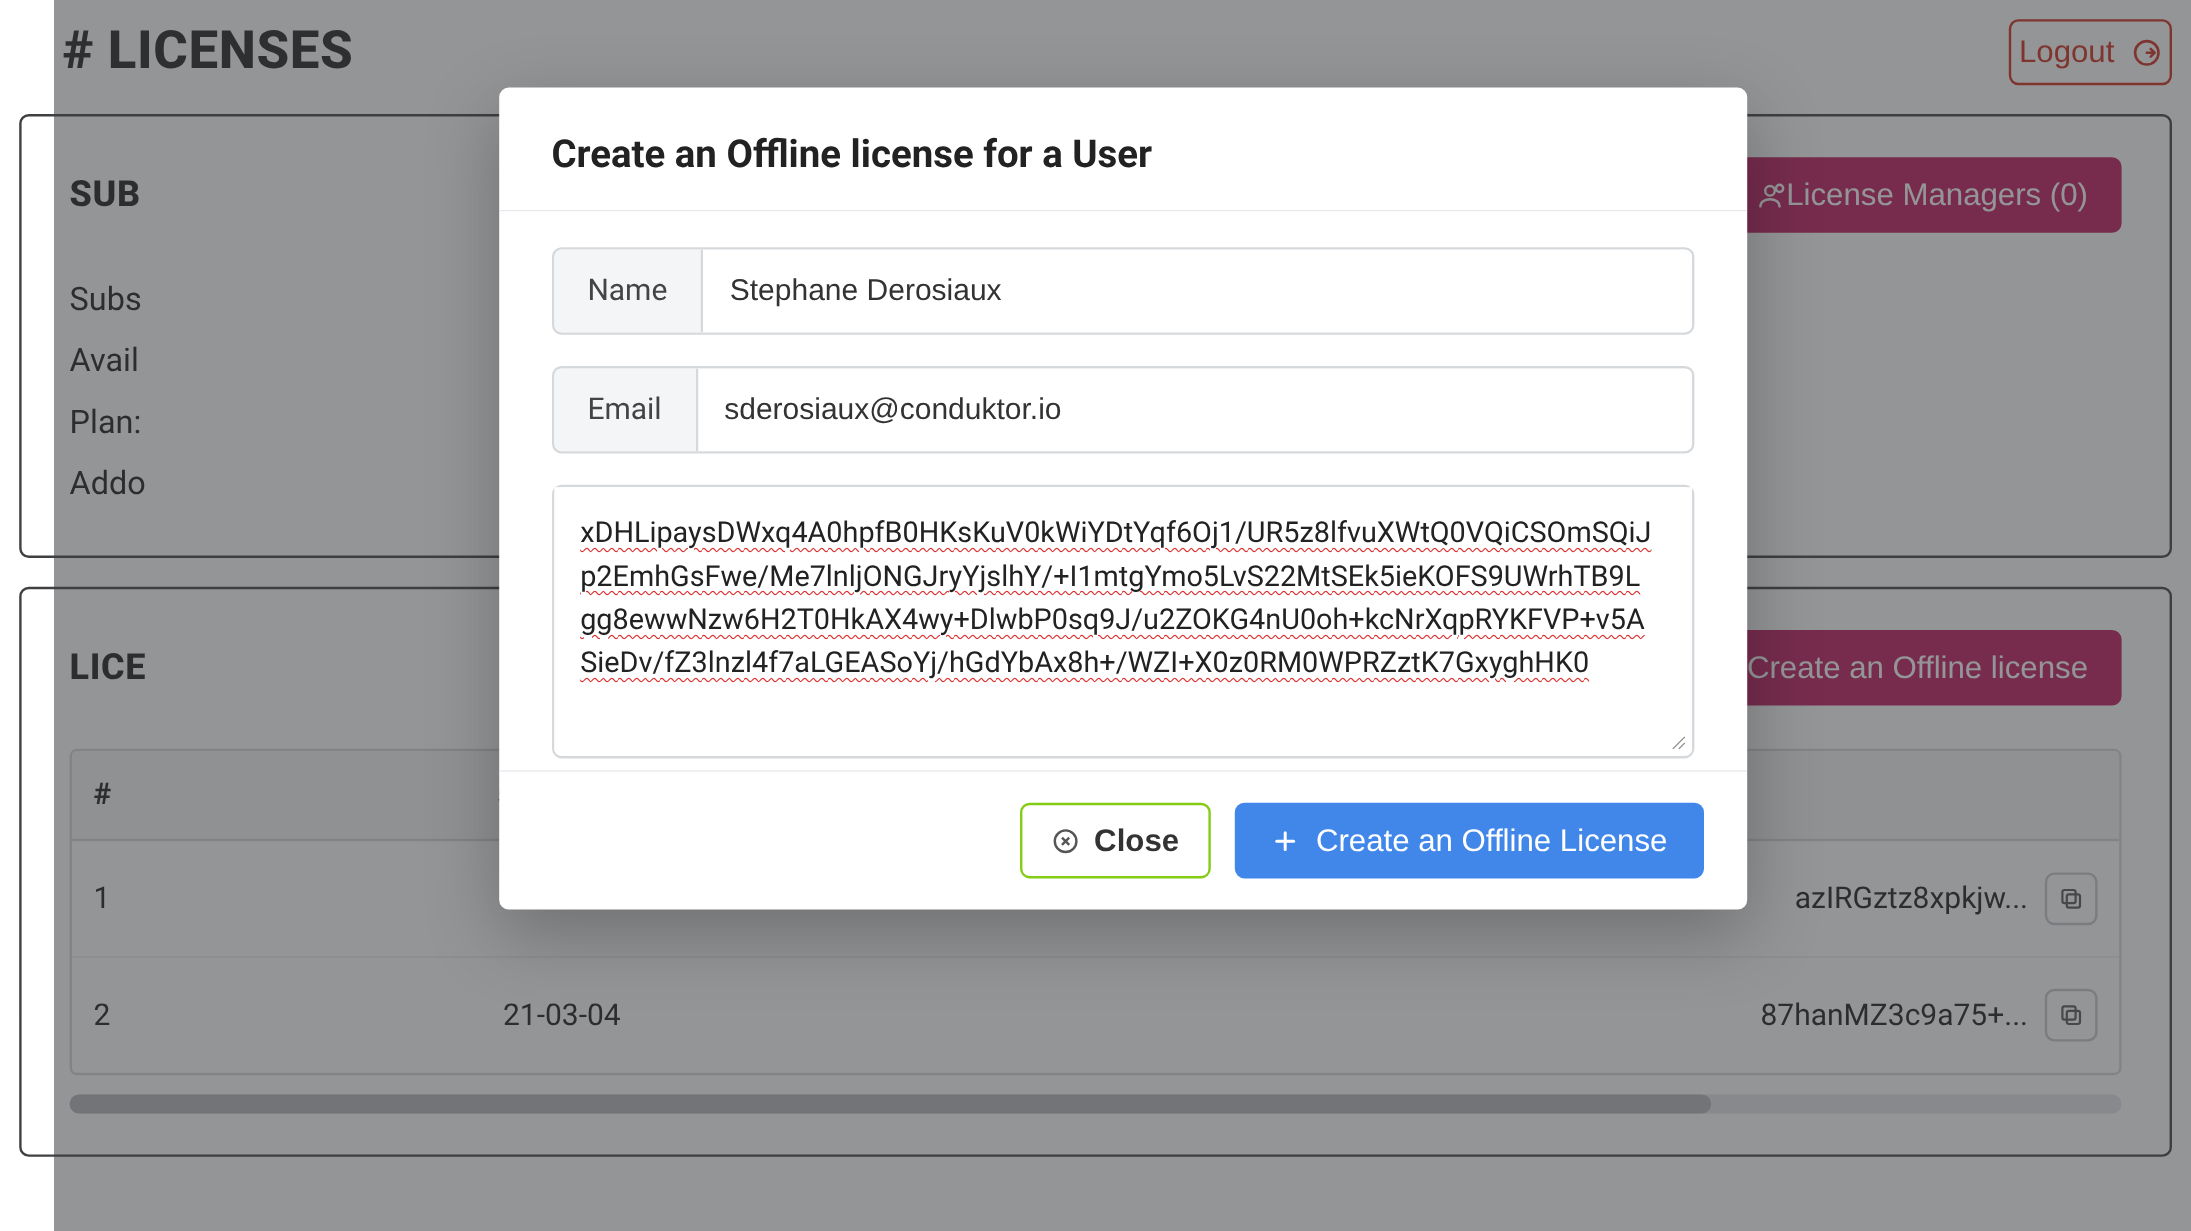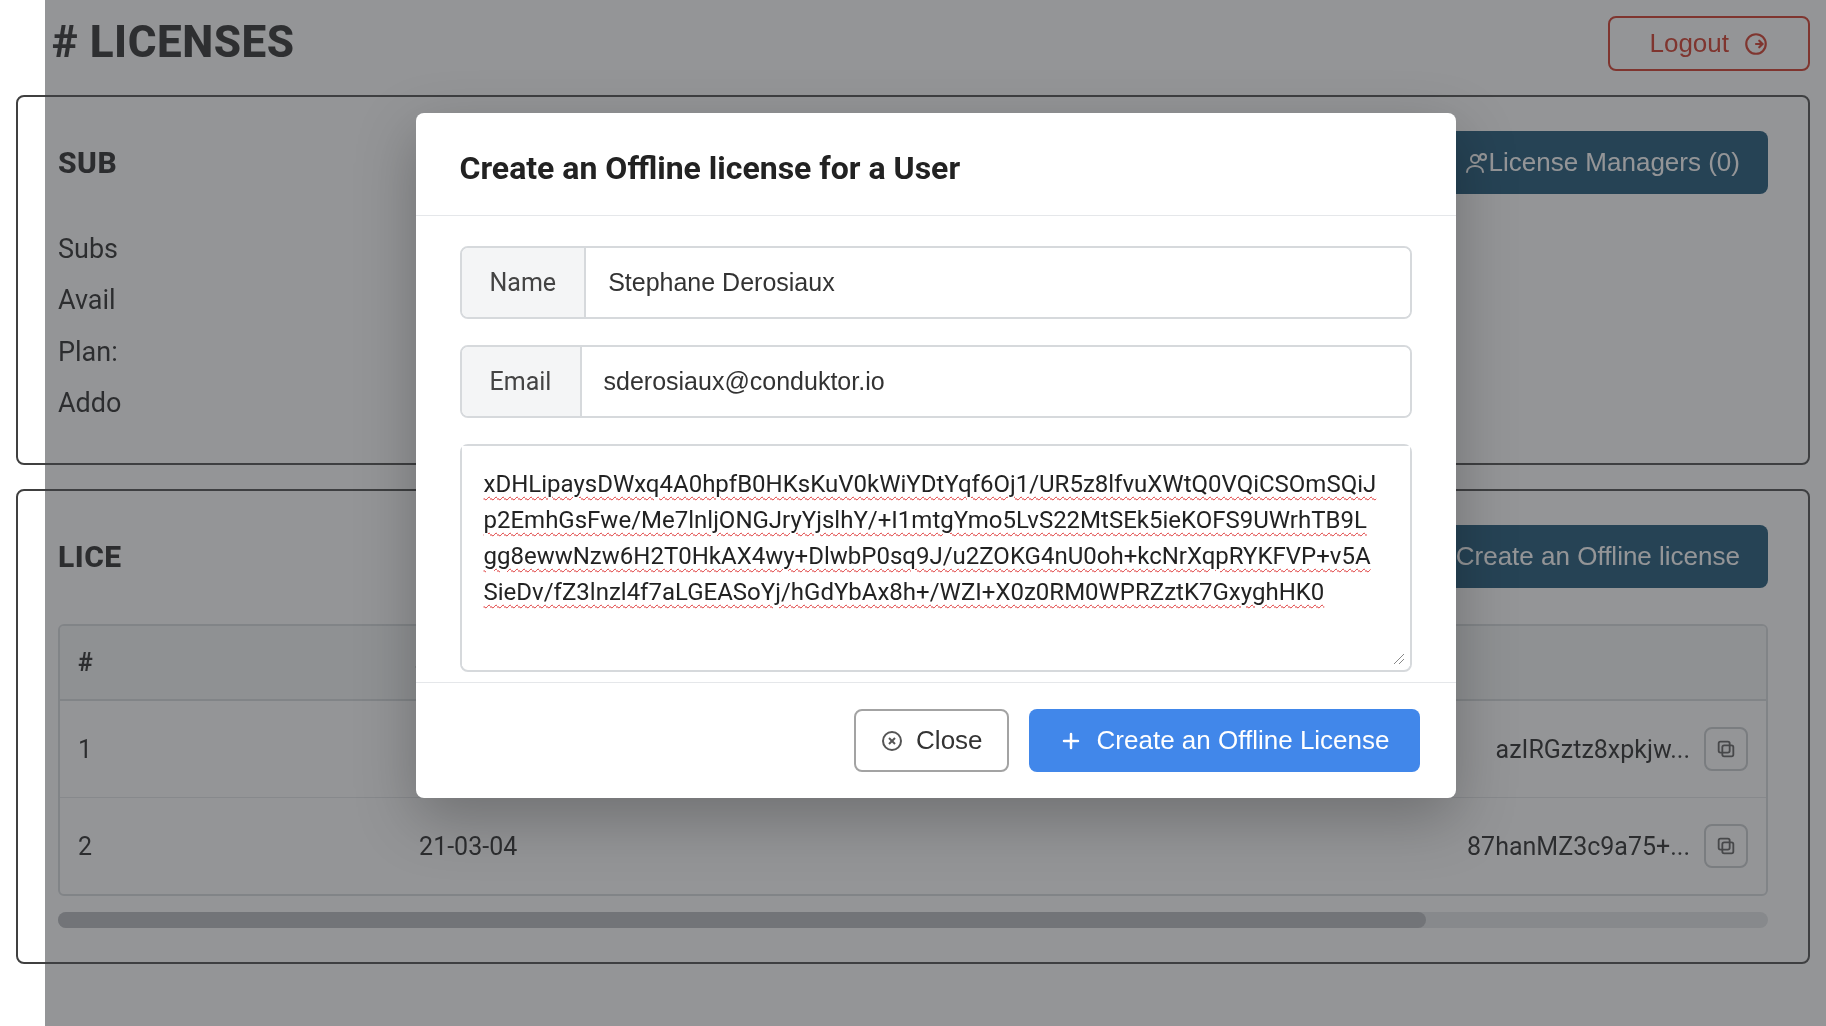--- a/index.html
+++ b/index.html
@@ -38,21 +38,21 @@
       font-size: 26px;
       color: #4a4a4a;
     }
     .breadcrumb .sep { margin: 0 12px; color: #666; }
 
     .logout-btn {
       border: 2px solid #d12c1a;
       color: #d12c1a;
       background: #fff;
       font-size: 26px;
-      padding: 10px 39px;
+      padding: 10px 6px;
       border-radius: 8px;
       display: inline-flex;
       align-items: center;
       gap: 14px;
       cursor: pointer;
     }
 
     .panel {
       border: 2px solid #404040;
       border-radius: 8px;
@@ -68,21 +68,21 @@
       justify-content: space-between;
     }
 
     .panel-title {
       font-size: 30px;
       font-weight: 800;
       letter-spacing: 0.5px;
     }
 
     .btn-primary {
-      background: #0c4a6e;
+      background: #be185d;
       color: #fff;
       border: none;
       font-size: 26px;
       padding: 16px 28px;
       border-radius: 8px;
       display: inline-flex;
       align-items: center;
       gap: 0;
       cursor: pointer;
     }
@@ -163,21 +163,21 @@
     }
 
     
     .overlay {
       position: absolute;
       inset: 0;
       background: rgba(60,62,66,0.55);
       display: flex;
       align-items: flex-start;
       justify-content: center;
-      padding-top: 113px;
+      padding-top: 73px;
       margin-left: 45px;
     }
 
     .modal {
       width: 1040px;
       background: #fff;
       border-radius: 8px;
       box-shadow: 0 20px 60px rgba(0,0,0,0.25);
       overflow: hidden;
     }
@@ -254,29 +254,30 @@
     .modal-footer {
       border-top: 1px solid #e5e7ea;
       padding: 26px 36px;
       display: flex;
       justify-content: flex-end;
       gap: 20px;
     }
 
     .btn-secondary {
       background: #fff;
-      border: 2px solid #a3a3a3;
+      border: 2px solid #84cc16;
       color: #333;
       font-size: 26px;
       padding: 14px 24px;
       border-radius: 8px;
       display: inline-flex;
       align-items: center;
       gap: 12px;
       cursor: pointer;
+      font-weight: bold;
     }
 
     .btn-create {
       background: #4187ea;
       color: #fff;
       border: none;
       font-size: 26px;
       padding: 14px 30px;
       border-radius: 8px;
       display: inline-flex;

